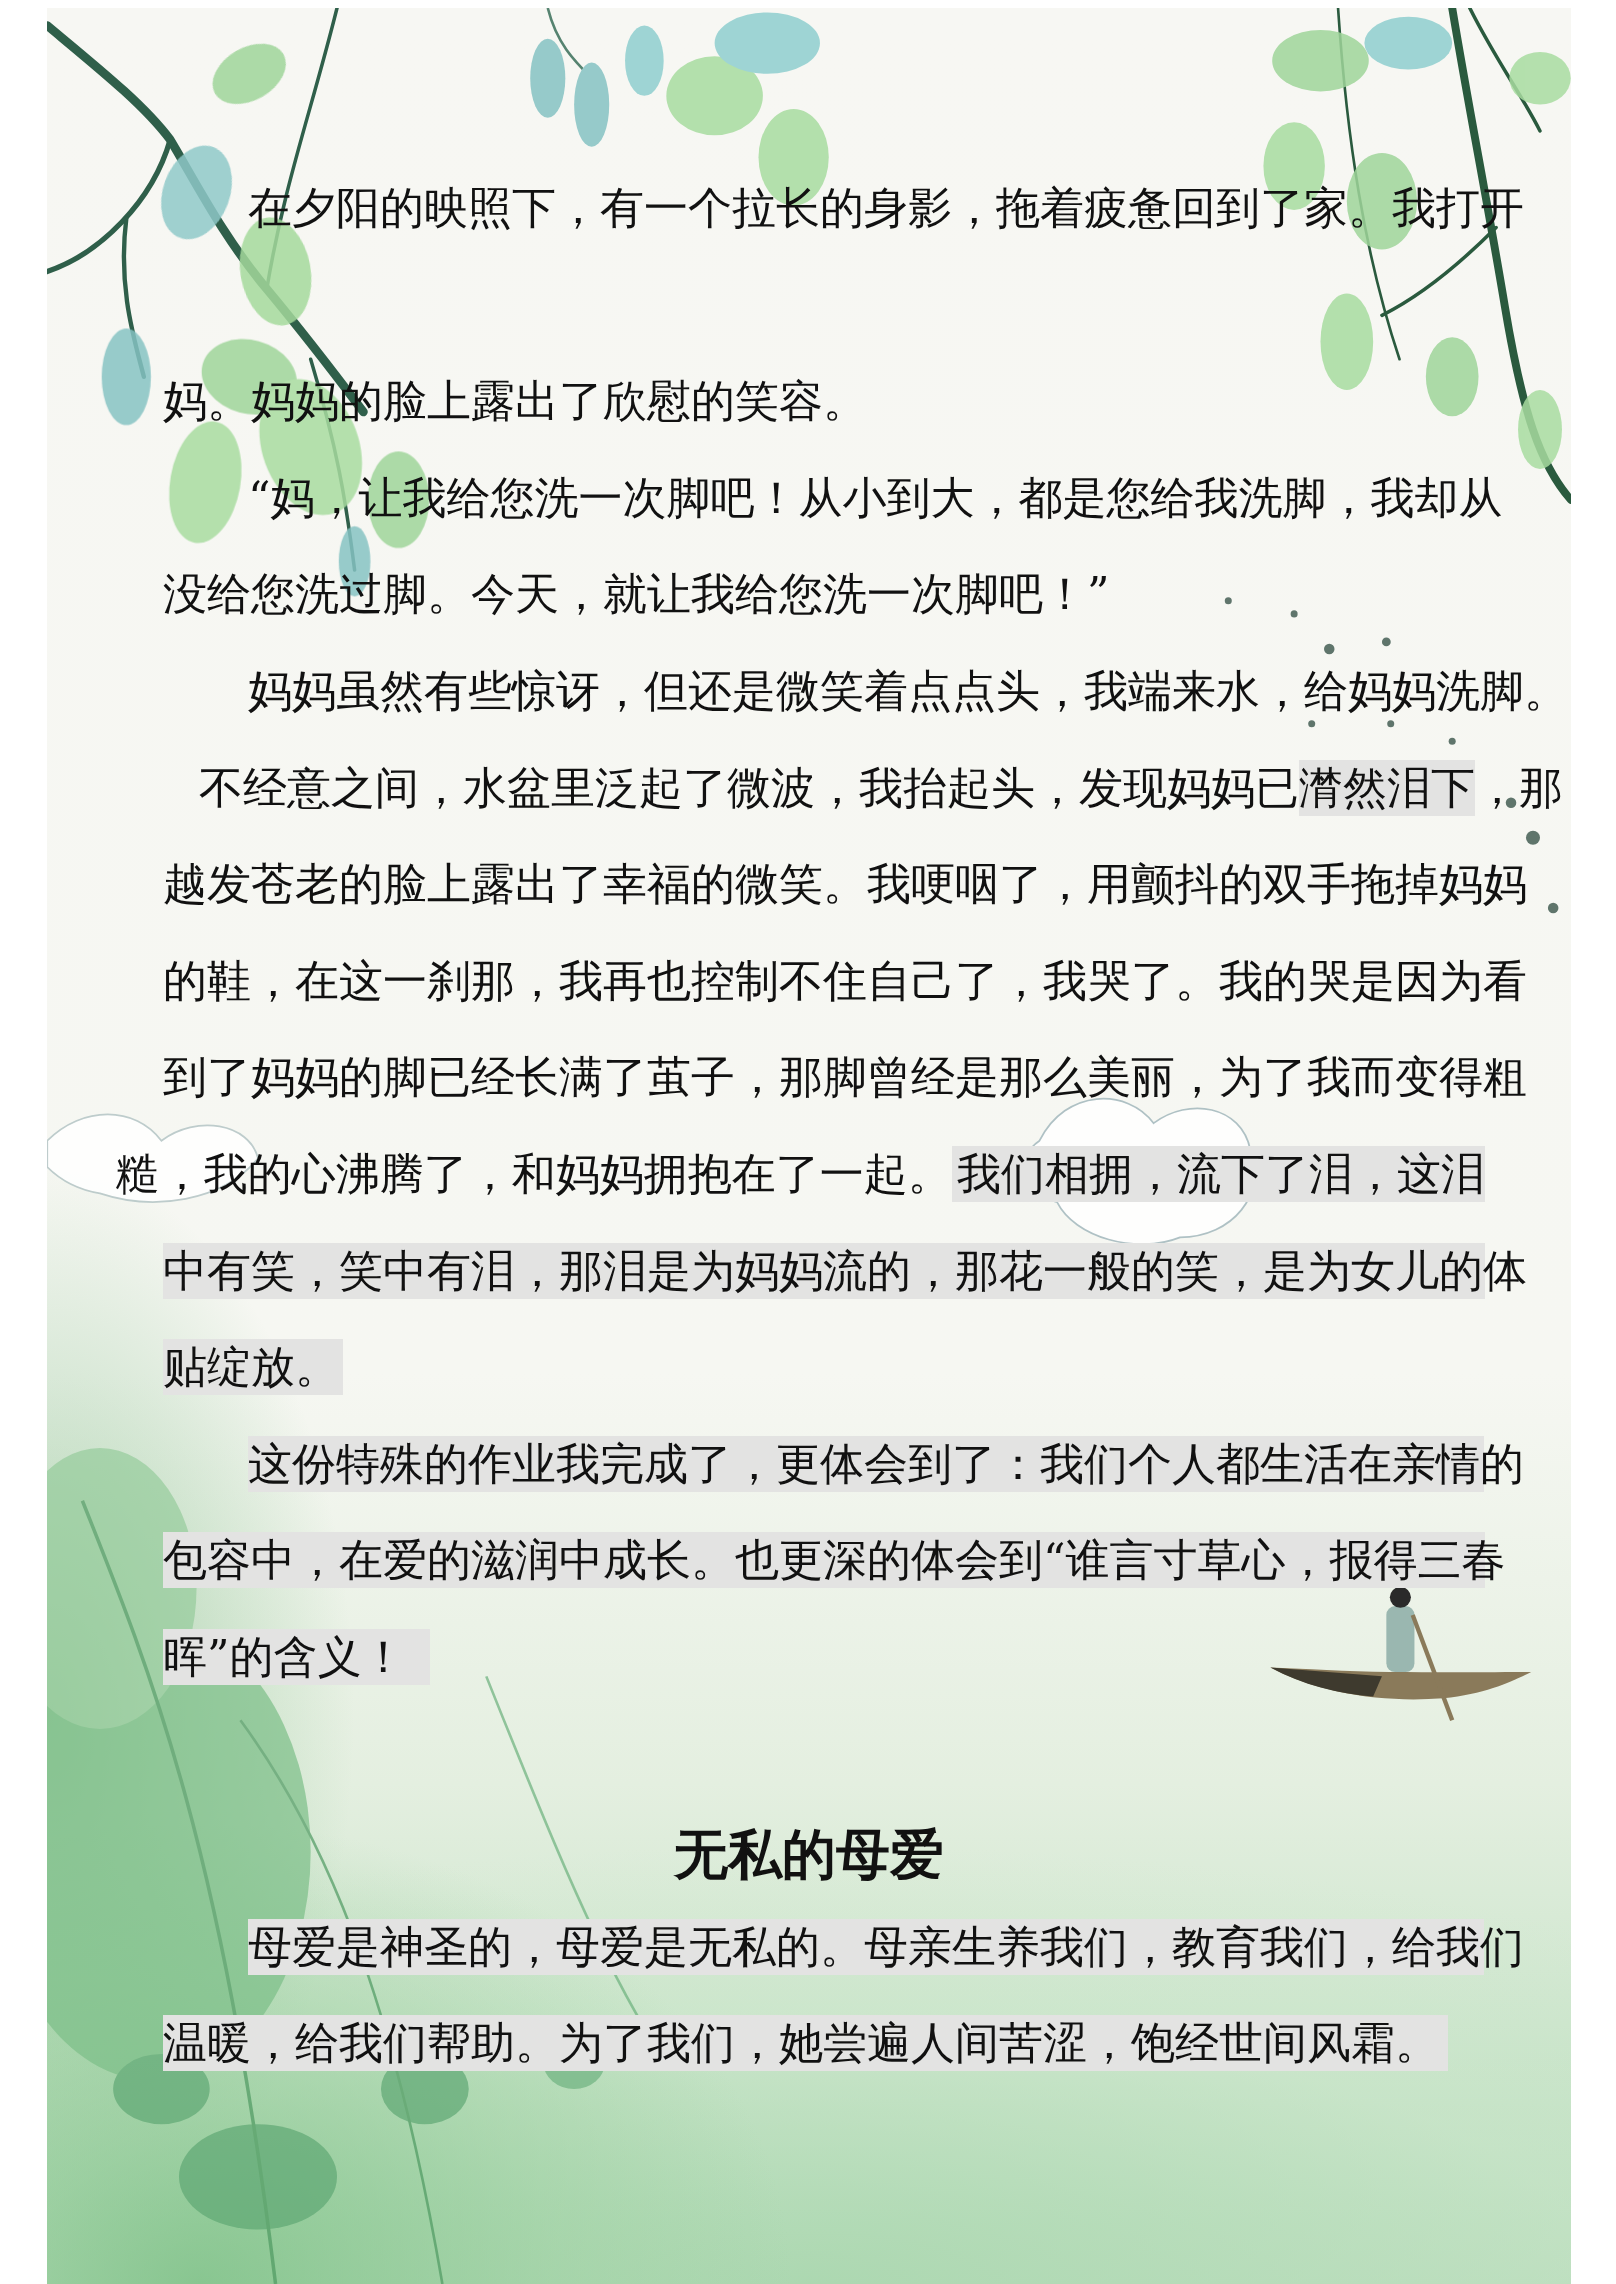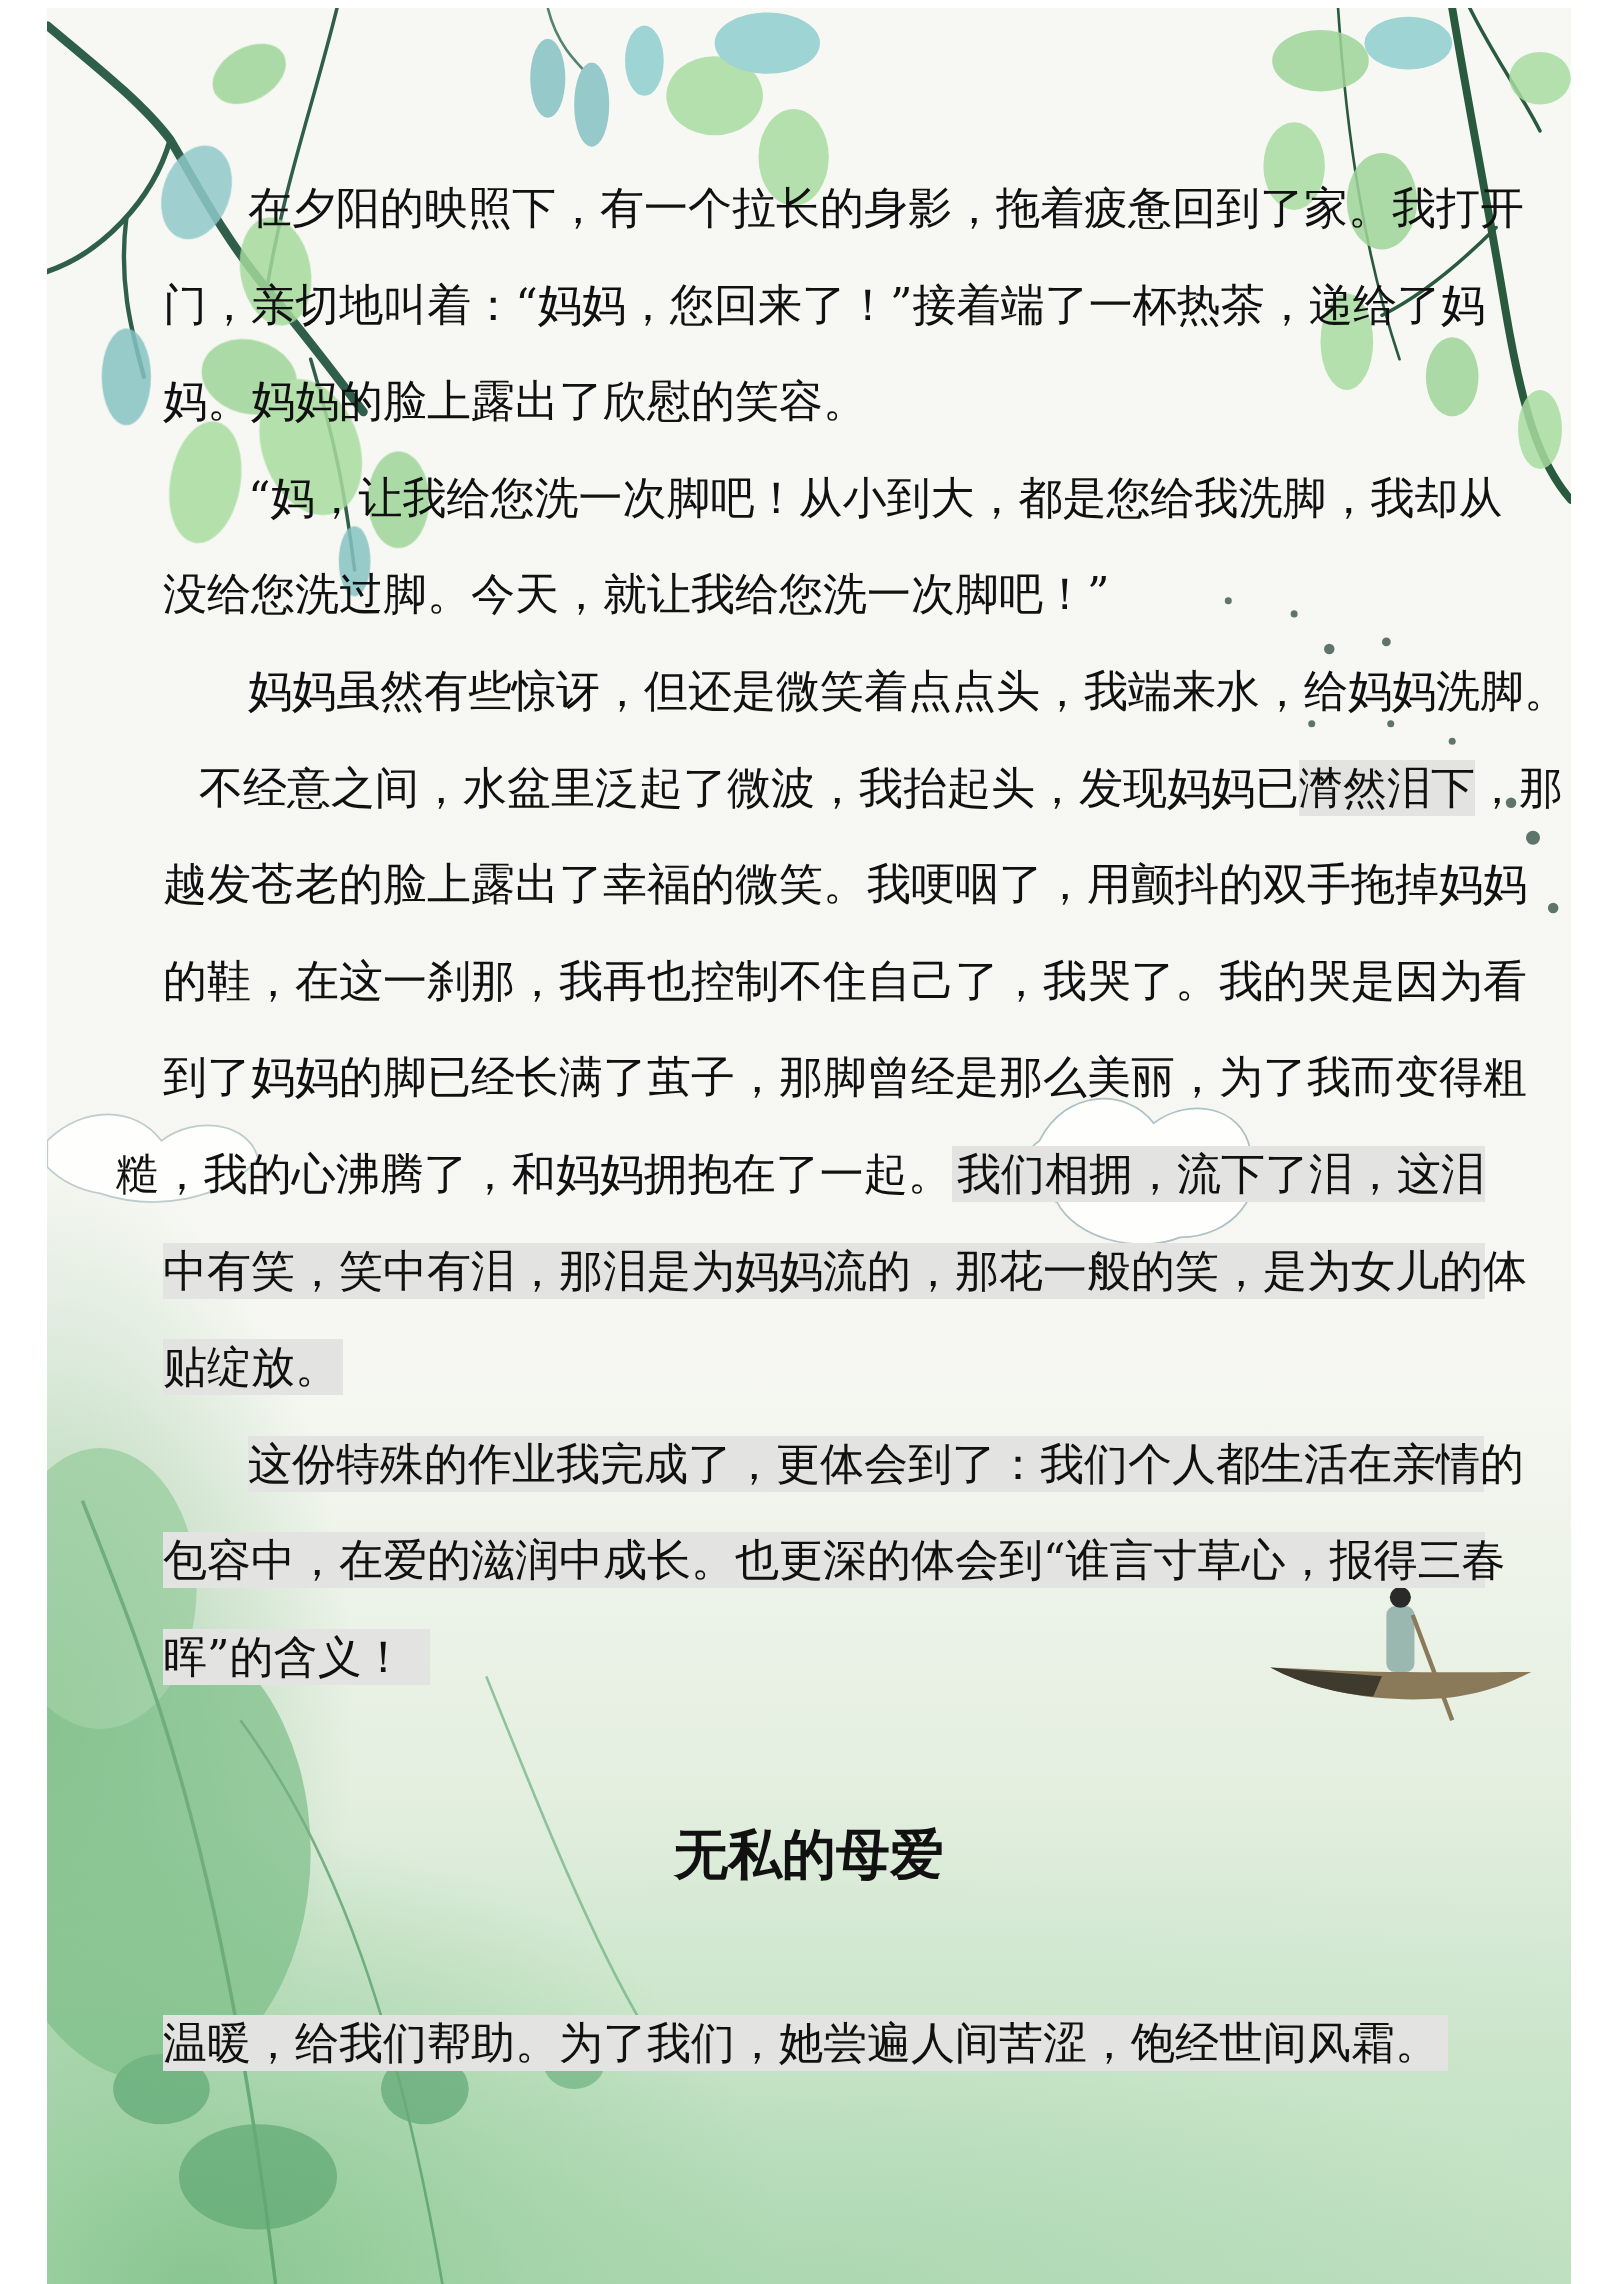--- a/index.html
+++ b/index.html
@@ -124,21 +124,20 @@
       <path d="M1393 1890 C1430 1910 1470 1920 1510 1923 L1520 1900 Z" fill="#3e3a2e"></path>
       <rect x="1525" y="1820" width="32" height="75" rx="10" fill="#9ab7b0"></rect>
       <circle cx="1541" cy="1810" r="12" fill="#2a2a2a"></circle>
       <path d="M1555 1830 L1600 1950" stroke="#8a7a5a" stroke-width="5"></path>
     </g>
   </svg>
 
   <div class="text-layer">
 
     <div class="line indent" style="top:172px">在夕阳的映照下，有一个拉长的身影，拖着疲惫回到了家。我打开</div>
-    <div class="line" style="top:269px">门，亲切地叫着：“妈妈，您回来了！”接着端了一杯热茶，递给了妈</div>
     <div class="line short" style="top:365px">妈。妈妈的脸上露出了欣慰的笑容。</div>
 
     <div class="line indent" style="top:462px">“妈，让我给您洗一次脚吧！从小到大，都是您给我洗脚，我却从</div>
     <div class="line short" style="top:558px">没给您洗过脚。今天，就让我给您洗一次脚吧！”</div>
 
     <div class="line indent" style="top:655px">妈妈虽然有些惊讶，但还是微笑着点点头，我端来水，给妈妈洗脚。</div>
     <div class="line" style="top:752px; text-align-last:left; display:flex; justify-content:space-between;margin-left:36px;">
       <span>不经意之间，水盆里泛起了微波，我抬起头，发现妈妈已</span>
         <span class="hl">潸然泪下</span>
         <span>，那</span>
@@ -152,16 +151,17 @@
     </div>
     <div class="line hl" style="top:1235px">中有笑，笑中有泪，那泪是为妈妈流的，那花一般的笑，是为女儿的体</div>
     <div class="line short hl" style="top:1331px; padding-right:4px;">贴绽放。</div>
 
     <div class="line indent hl" style="top:1428px">这份特殊的作业我完成了，更体会到了：我们个人都生活在亲情的</div>
     <div class="line hl" style="top:1524px">包容中，在爱的滋润中成长。也更深的体会到“谁言寸草心，报得三春</div>
     <div class="line short hl" style="top:1621px; padding-right:24px;">晖”的含义！</div>
 
     <div class="title" style="top:1818px">无私的母爱</div>
 
+    <div class="line indent hl" style="top:1911px">母爱是神圣的，母爱是无私的。母亲生养我们，教育我们，给我们</div>
     <div class="line short hl" style="top:2007px; padding-right:8.8px;">温暖，给我们帮助。为了我们，她尝遍人间苦涩，饱经世间风霜。</div>
   </div>
 </div>
 
 
 </body></html>

